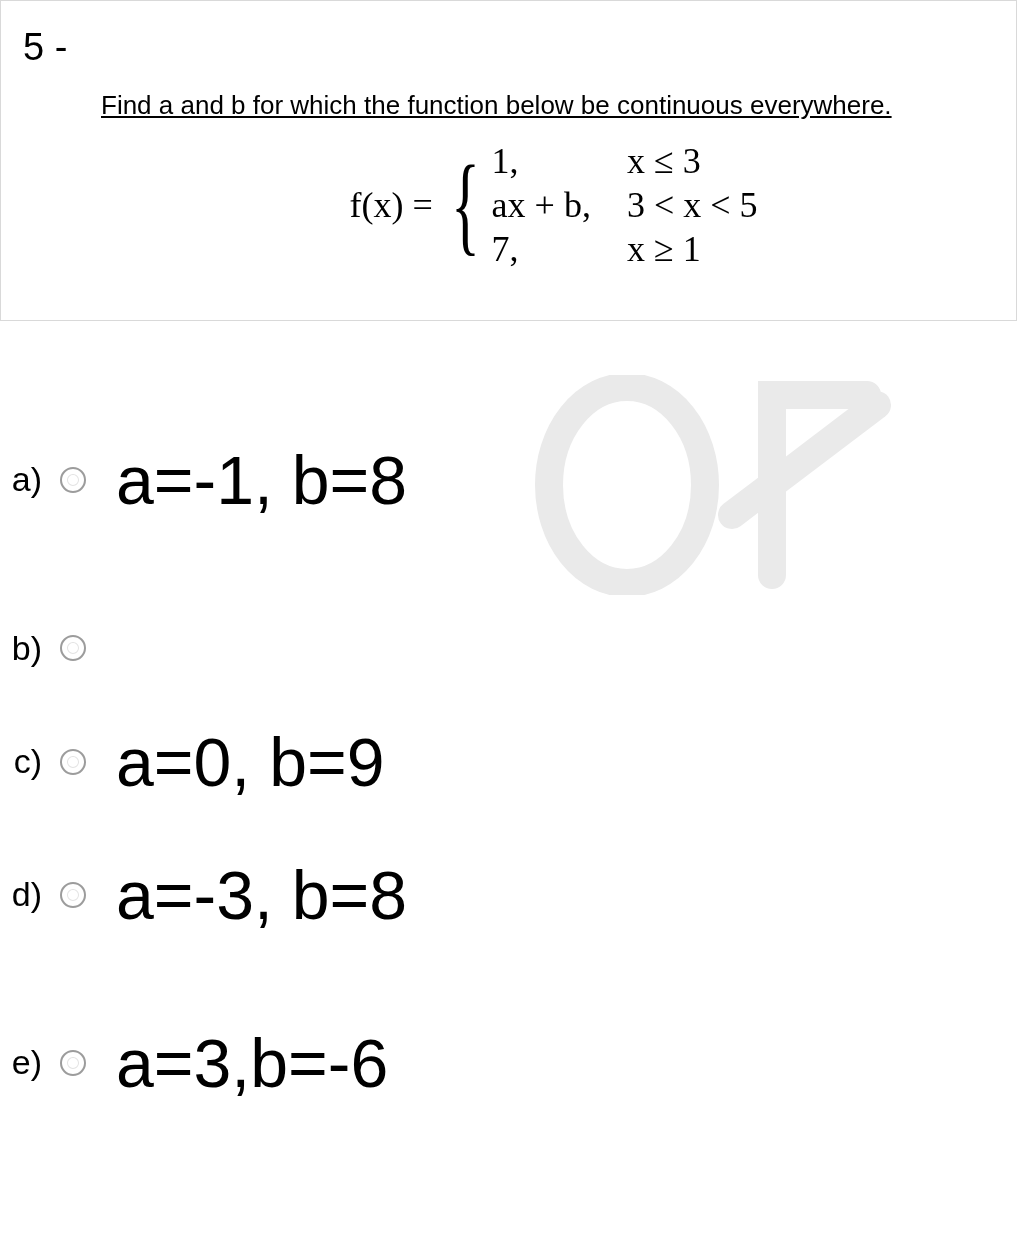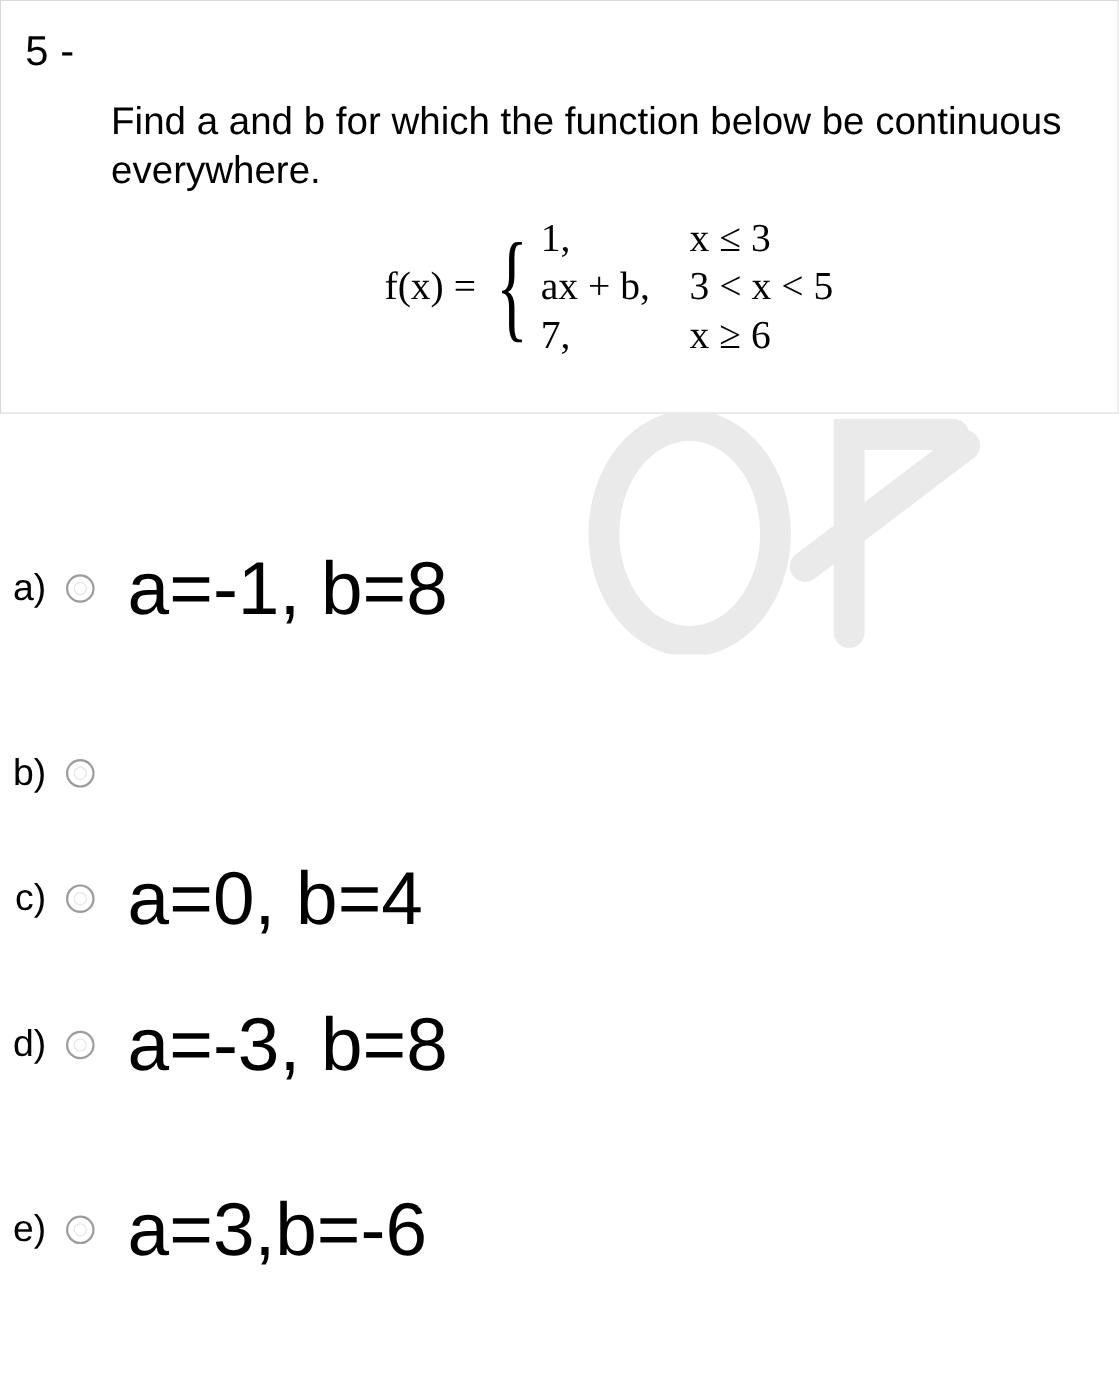--- a/index.html
+++ b/index.html
@@ -26,22 +26,23 @@
   .qnum{
     font-size:38px;
     padding-left:22px;
   }
   .qtext-wrap{
     padding-left:100px;
     padding-right:10px;
     padding-top:20px;
   }
   .qtext{
-    font-size:35px;
+    font-size:26px;
     line-height:1.25;
+    text-decoration:underline;
   }
   
   .piecewise{
     margin:18px 0 0 0;
     display:flex;
     justify-content:center;
     font-family:"Times New Roman",Times,serif;
     font-size:36px;
   }
   .pw-inner{
@@ -127,21 +128,21 @@
       <div class="piecewise">
         <div class="pw-inner">
           <span class="pw-fx">f(x) =</span>
           <span class="pw-brace">{</span>
           <div class="pw-grid">
             <span class="pw-cell">1,</span>
             <span class="pw-cell">x ≤ 3</span>
             <span class="pw-cell">ax + b,</span>
             <span class="pw-cell">3 &lt; x &lt; 5</span>
             <span class="pw-cell">7,</span>
-            <span class="pw-cell">x ≥ 6</span>
+            <span class="pw-cell">x ≥ 1</span>
           </div>
         </div>
       </div>
     </div>
   </div>
 
   <div class="wm">
     <svg viewBox="0 0 380 220">
       <g fill="none" stroke="#eaeaea" stroke-width="28" stroke-linecap="round">
 
@@ -161,21 +162,21 @@
     </div>
 
     <div class="ans-row" style="margin-top:110px;">
       <span class="ans-letter">b)</span>
       <input type="radio" class="radio" name="q5" style="">
     </div>
 
     <div class="ans-row tight" style="margin-top:55px;">
       <span class="ans-letter">c)</span>
       <input type="radio" class="radio" name="q5" style="">
-      <span class="ans-text">a=0, b=4</span>
+      <span class="ans-text">a=0, b=9</span>
     </div>
 
     <div class="ans-row" style="margin-top:55px;">
       <span class="ans-letter">d)</span>
       <input type="radio" class="radio" name="q5" style="">
       <span class="ans-text">a=-3, b=8</span>
     </div>
 
     <div class="ans-row" style="margin-top:90px;">
       <span class="ans-letter">e)</span>

